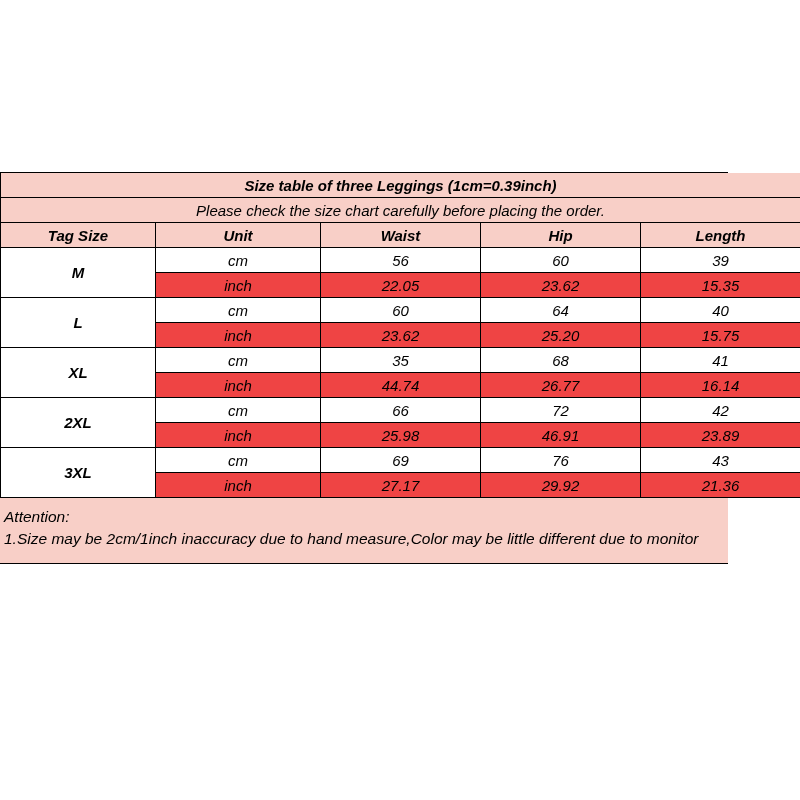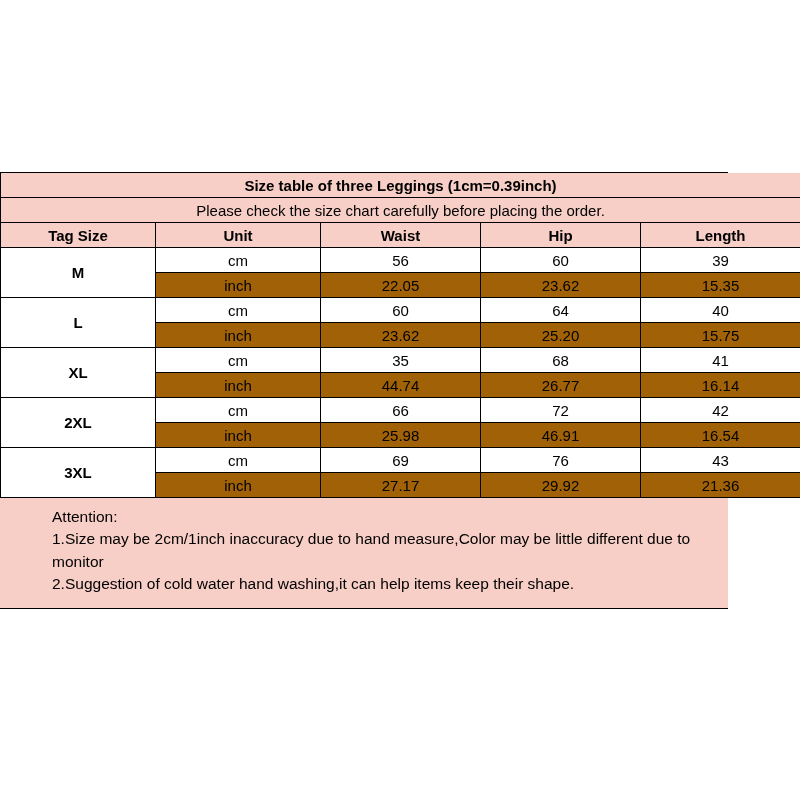--- a/index.html
+++ b/index.html
@@ -15,20 +15,21 @@
   }
   .sheet {
     position: absolute;
     left: 0;
     top: 172px;
     width: 728px;
     background: #f8cfc7;
     border-top: 1px solid #000;
     border-bottom: 1px solid #000;
     box-sizing: border-box;
+    font-style: italic;
   }
   table.size-table {
     border-collapse: collapse;
     width: 800px;
     table-layout: fixed;
     background: #f8cfc7;
   }
   table.size-table td {
     border: 1px solid #000;
     padding: 0;
@@ -58,32 +59,31 @@
   }
   .tag-cell {
     font-weight: bold;
     font-size: 19px;
     background: #ffffff;
   }
   .white-row td {
     background: #ffffff;
   }
   .pink-row td {
-    background: #a16207;
+    background: #ef4444;
   }
   .attention {
     background: #f8cfc7;
     padding: 8px 4px 12px 4px;
     font-size: 15.5px;
     line-height: 1.45;
     color: #000;
   }
   .attention div {
     white-space: pre-wrap;
-    margin-left: 48px;
   }
 </style>
 </head>
 <body>
 
 <div class="sheet">
   <table class="size-table">
     <colgroup>
       <col style="width:155px">
       <col style="width:165px">
@@ -152,21 +152,21 @@
         <td class="tag-cell no-left" rowspan="2">2XL</td>
         <td>cm</td>
         <td>66</td>
         <td>72</td>
         <td class="no-right">42</td>
       </tr>
       <tr class="pink-row">
         <td>inch</td>
         <td>25.98</td>
         <td>46.91</td>
-        <td class="no-right">16.54</td>
+        <td class="no-right">23.89</td>
       </tr>
 
       <tr class="white-row">
         <td class="tag-cell no-left" rowspan="2">3XL</td>
         <td>cm</td>
         <td>69</td>
         <td>76</td>
         <td class="no-right">43</td>
       </tr>
       <tr class="pink-row">
@@ -174,15 +174,14 @@
         <td>27.17</td>
         <td>29.92</td>
         <td class="no-right">21.36</td>
       </tr>
     </tbody>
   </table>
 
   <div class="attention">
     <div>Attention:</div>
     <div>1.Size may be 2cm/1inch inaccuracy due to hand measure,Color may be little different due to monitor</div>
-    <div>2.Suggestion of cold water hand washing,it can help items keep their shape.</div>
   </div>
 </div>
 
 </body></html>

